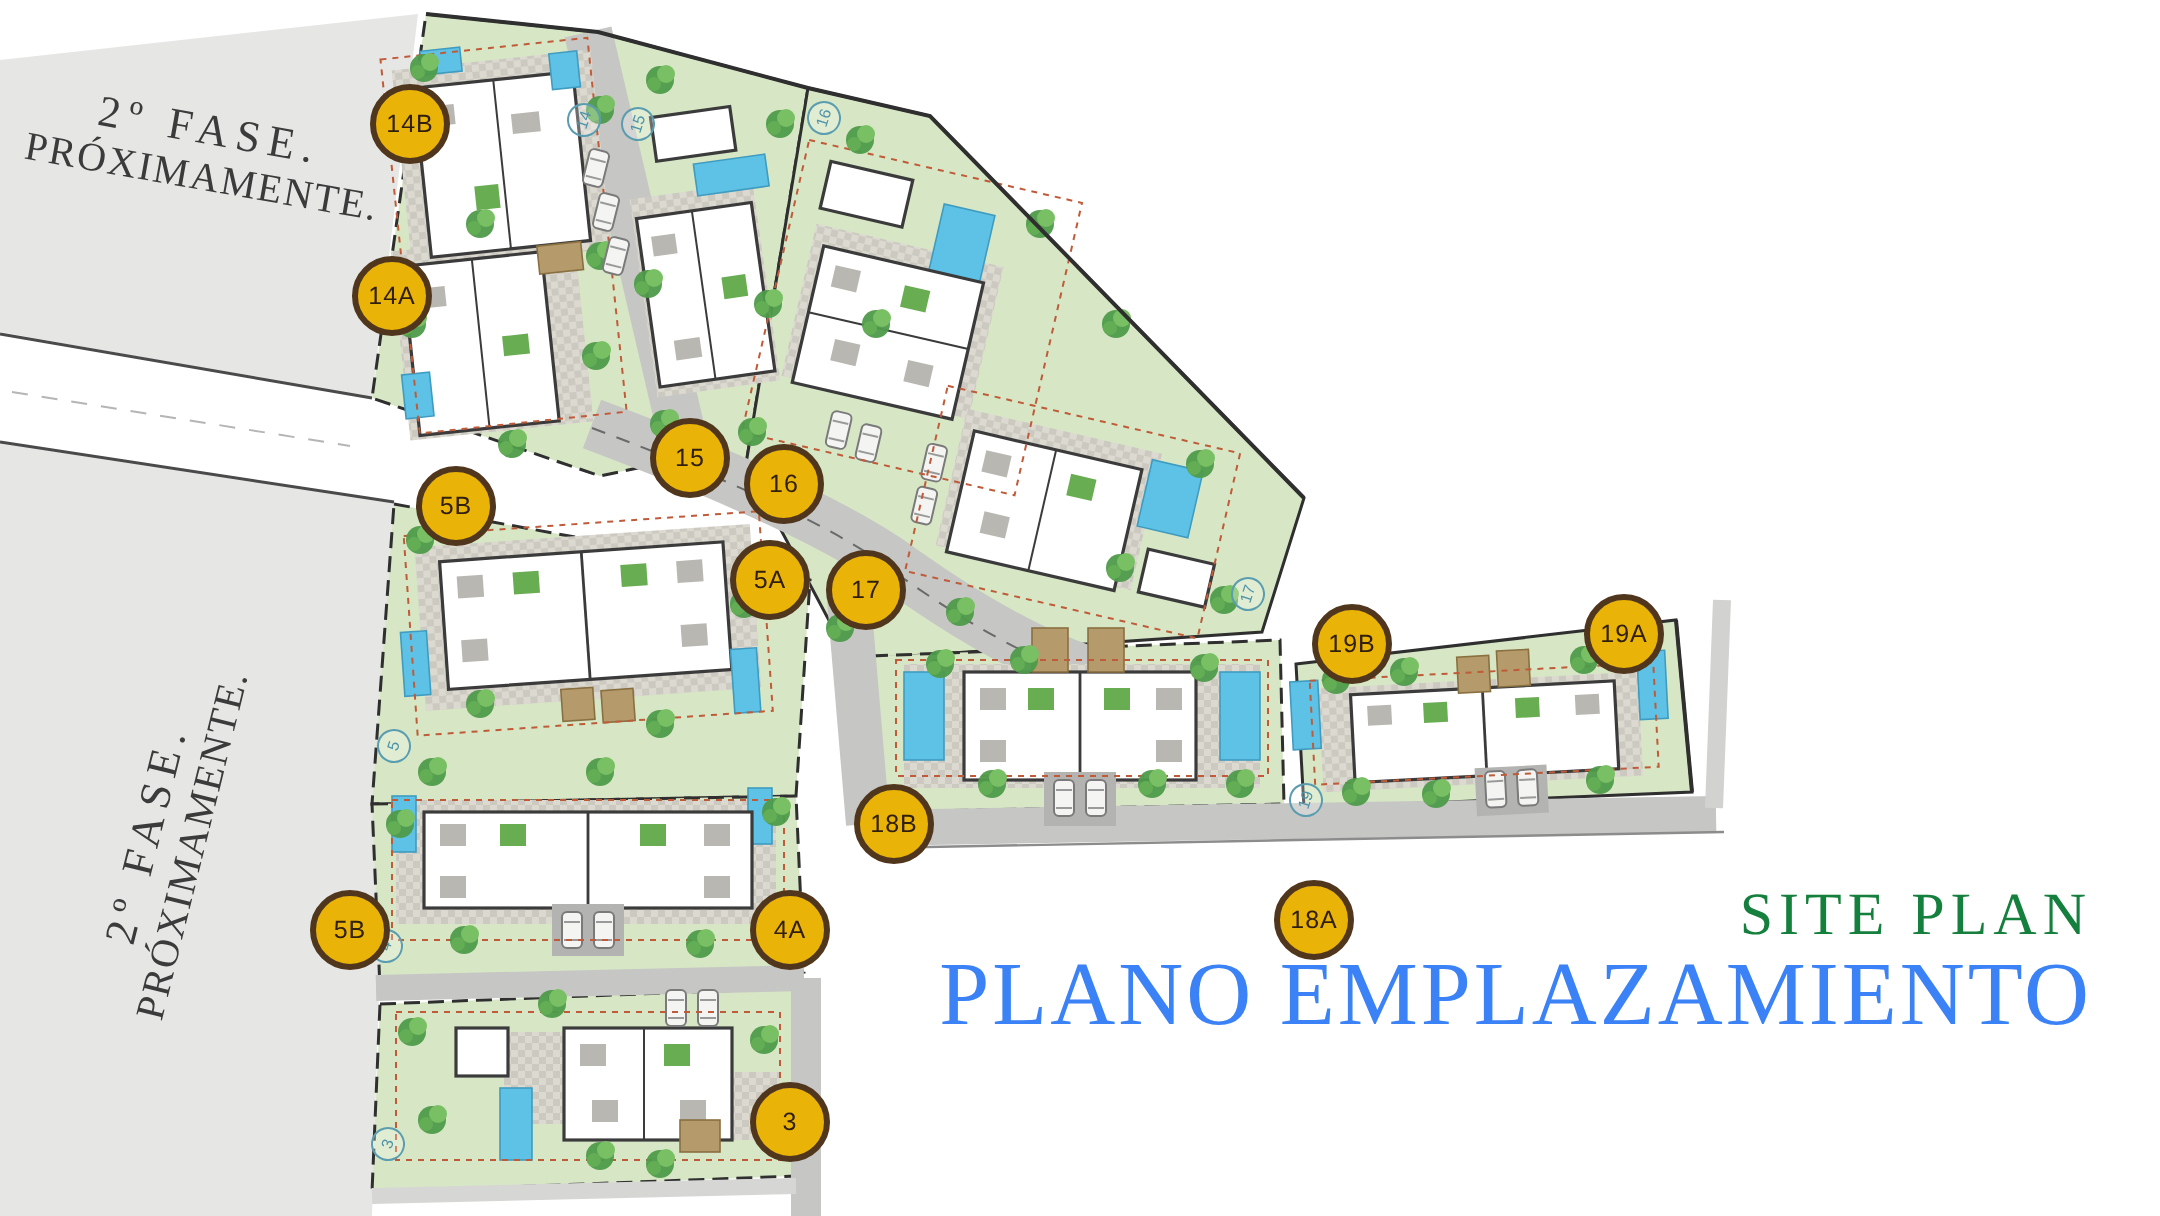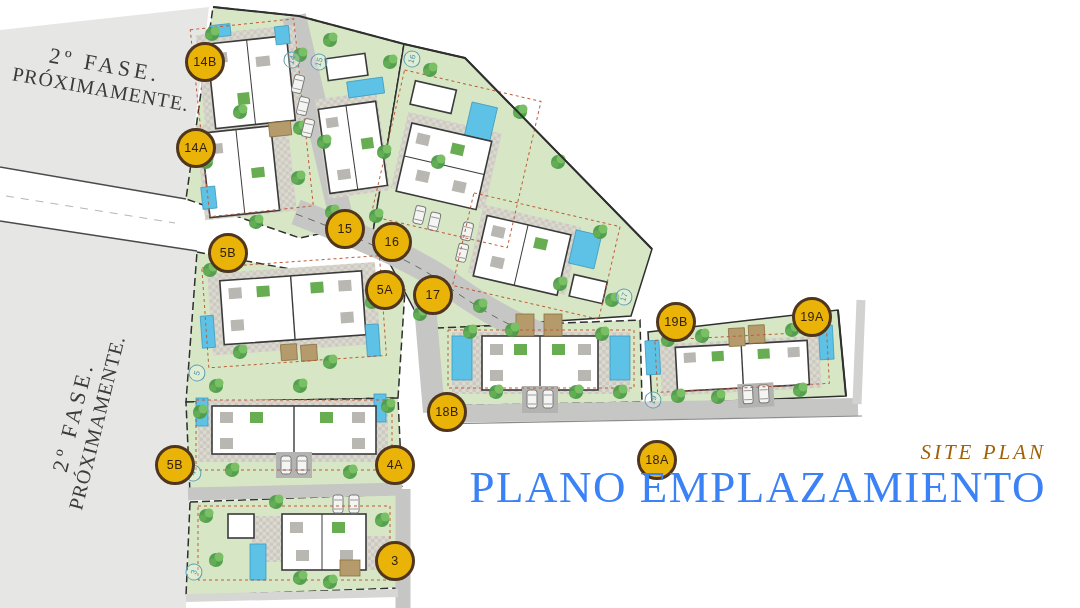--- a/index.html
+++ b/index.html
@@ -9,21 +9,21 @@
   
   .phase-block{position:absolute;text-align:center;color:#3b3b3b;
                font-family:"Liberation Serif",serif;pointer-events:none;}
   .phase-line1{font-size:22px;letter-spacing:4px;}
   .phase-line2{font-size:20px;letter-spacing:1px;}
   #phase-top-left{left:8px;top:52px;width:190px;transform:rotate(10deg);}
   #phase-left{left:-18px;top:395px;width:205px;transform:rotate(-76deg);}
   
   .titles{position:absolute;right:34px;top:441px;text-align:right;
           font-family:"Liberation Serif",serif;pointer-events:none;}
-  .subtitle{font-size:21px;letter-spacing:3px;color:#a16207;line-height:1.1;font-style:italic;}
+  .subtitle{font-size:30px;letter-spacing:3px;color:#15803d;line-height:1.1;}
   .main-title{font-size:45px;letter-spacing:1.5px;color:#3b82f6;line-height:1.05;
               white-space:nowrap;}
   
   #badges-layer .badge{position:absolute;width:34px;height:34px;border-radius:50%;
     background:#eab308;border:3px solid #50361c;color:#32200e;
     font-size:12.5px;font-weight:normal;display:flex;align-items:center;justify-content:center;
     transform:translate(-50%,-50%);letter-spacing:0.5px;cursor:pointer;text-align:right;}
   
   #minilabels-layer .mini-label{position:absolute;width:15px;height:15px;border-radius:50%;
     border:1px solid #5b9db0;color:#4d93a8;font-size:8px;display:flex;align-items:center;

